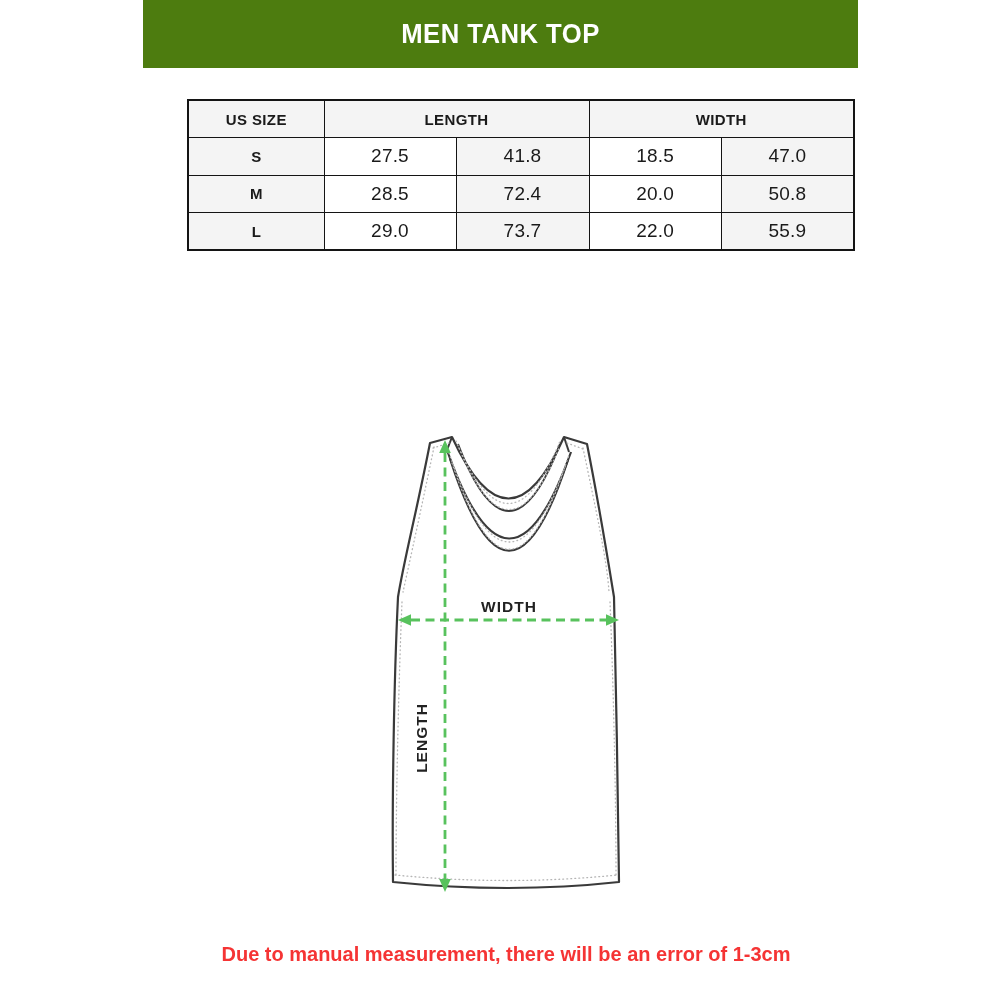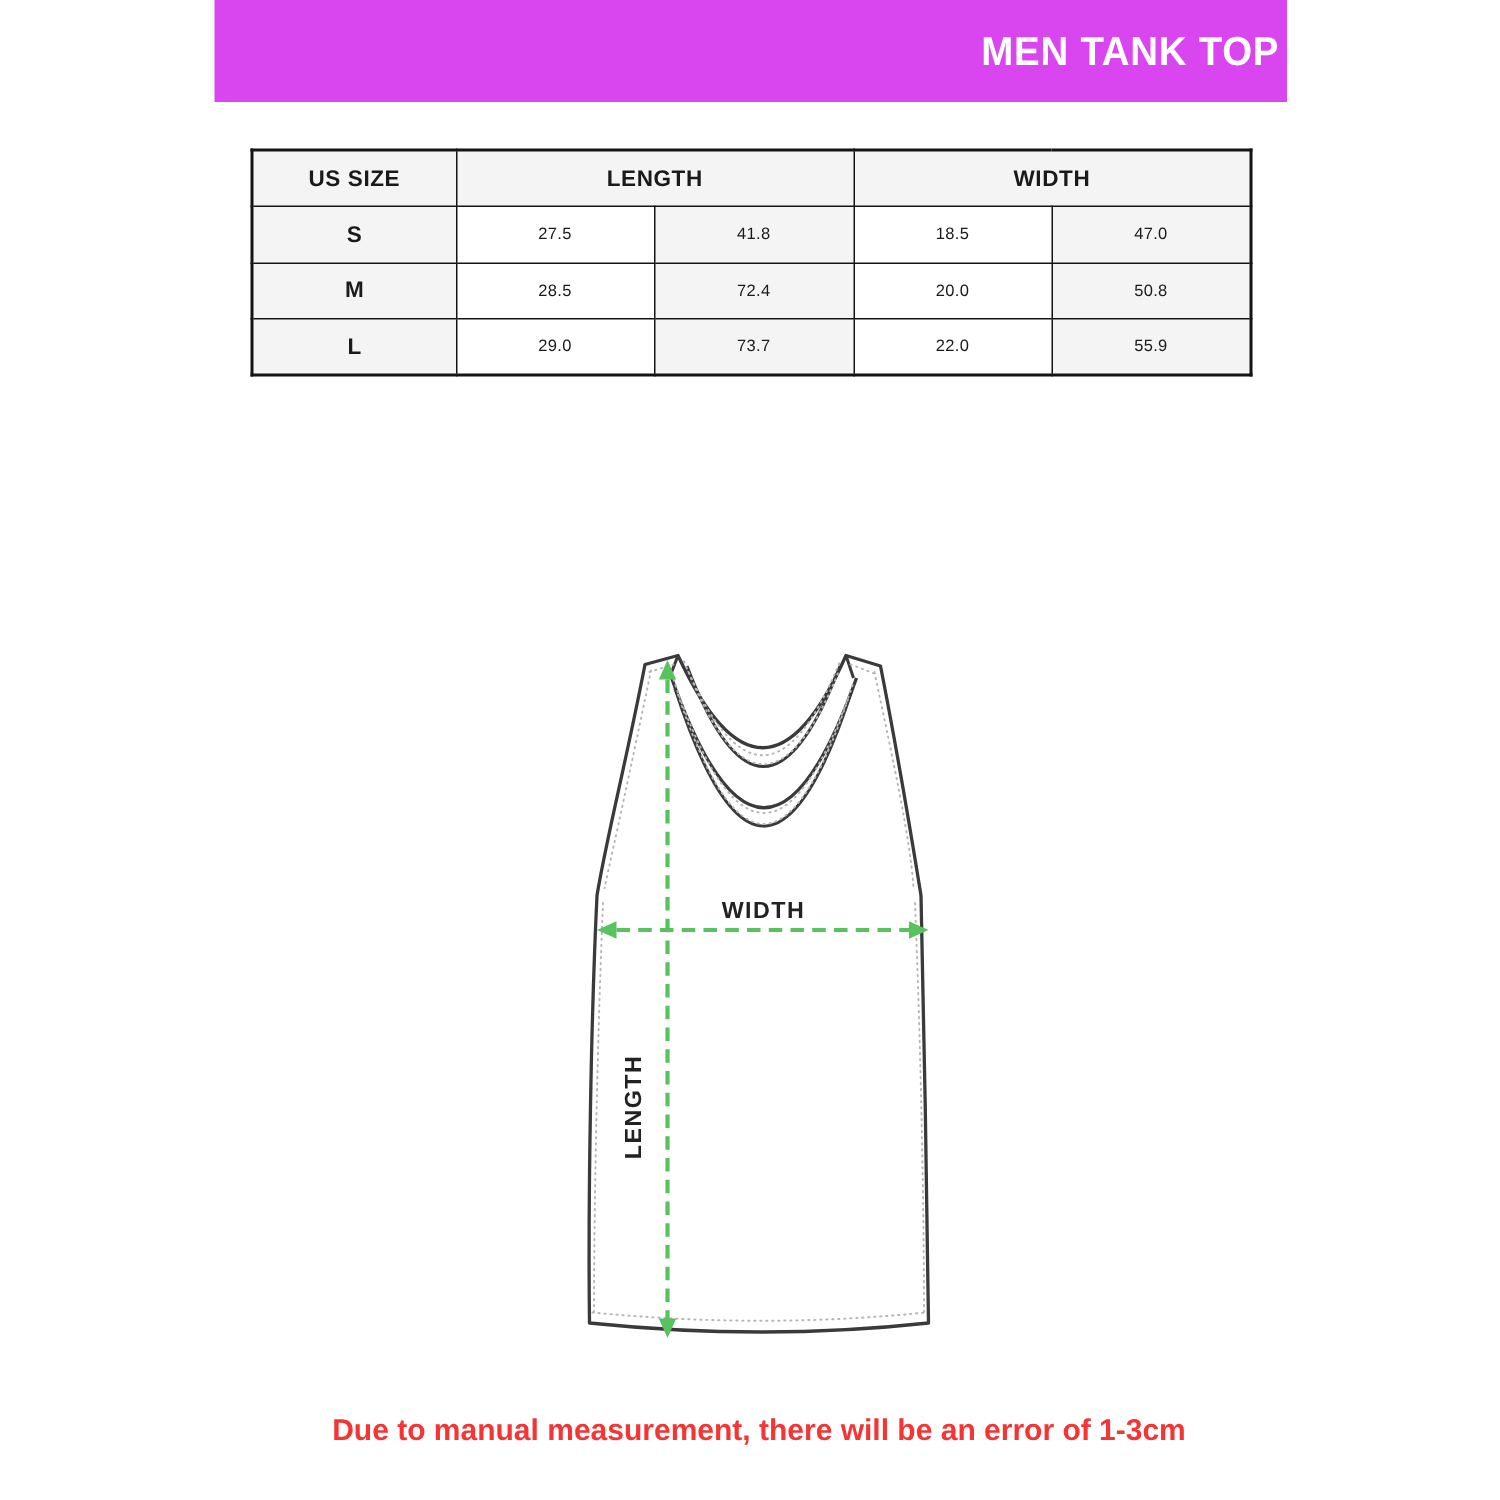--- a/index.html
+++ b/index.html
@@ -15,45 +15,46 @@
   .title-bar .title {
     color:#ffffff; font-size:27px; font-weight:bold; letter-spacing:0.5px;
     transform:scaleX(0.95); white-space:nowrap;
   }
 
   
   .size-table-wrap { position:absolute; left:167px; top:99px; width:666px; }
   table.size-table {
     width:666px; border-collapse:collapse; table-layout:fixed;
     border:2.5px solid #141414;
+    margin-left:20px;
   }
   table.size-table td, table.size-table th {
     border:1.5px solid #141414; height:37.5px; text-align:center; vertical-align:middle;
     font-size:15px; background:#ffffff; padding:0;
   }
   table.size-table .hdr { font-weight:bold; letter-spacing:0.4px; }
   table.size-table .shade { background:#f4f4f4; }
-  table.size-table .num { font-weight:normal; font-size:11px; letter-spacing:0.2px; }
+  table.size-table .num { font-weight:normal; font-size:19px; letter-spacing:0.2px; }
   table.size-table .sz { font-weight:bold; }
 
   
   .tank-diagram { position:absolute; left:370px; top:420px; width:280px; height:490px; }
 
   
   .footnote {
     position:absolute; left:0; top:943px; width:1000px; text-align:center;
     font-size:20px; font-weight:bold; transform:translateX(6px); white-space:nowrap;
   }
 </style>
 </head>
 <body>
 
 <div class="page">
 
-  <div class="title-bar" style="background:#d946ef;justify-content:flex-end;">
+  <div class="title-bar" style="background:#4d7c0f;">
     <span class="title">MEN TANK TOP</span>
   </div>
 
   <div class="size-table-wrap">
     <table class="size-table">
       <colgroup>
         <col style="width:136px">
           <col style="width:132px">
           <col style="width:133px">
           <col style="width:132px">

